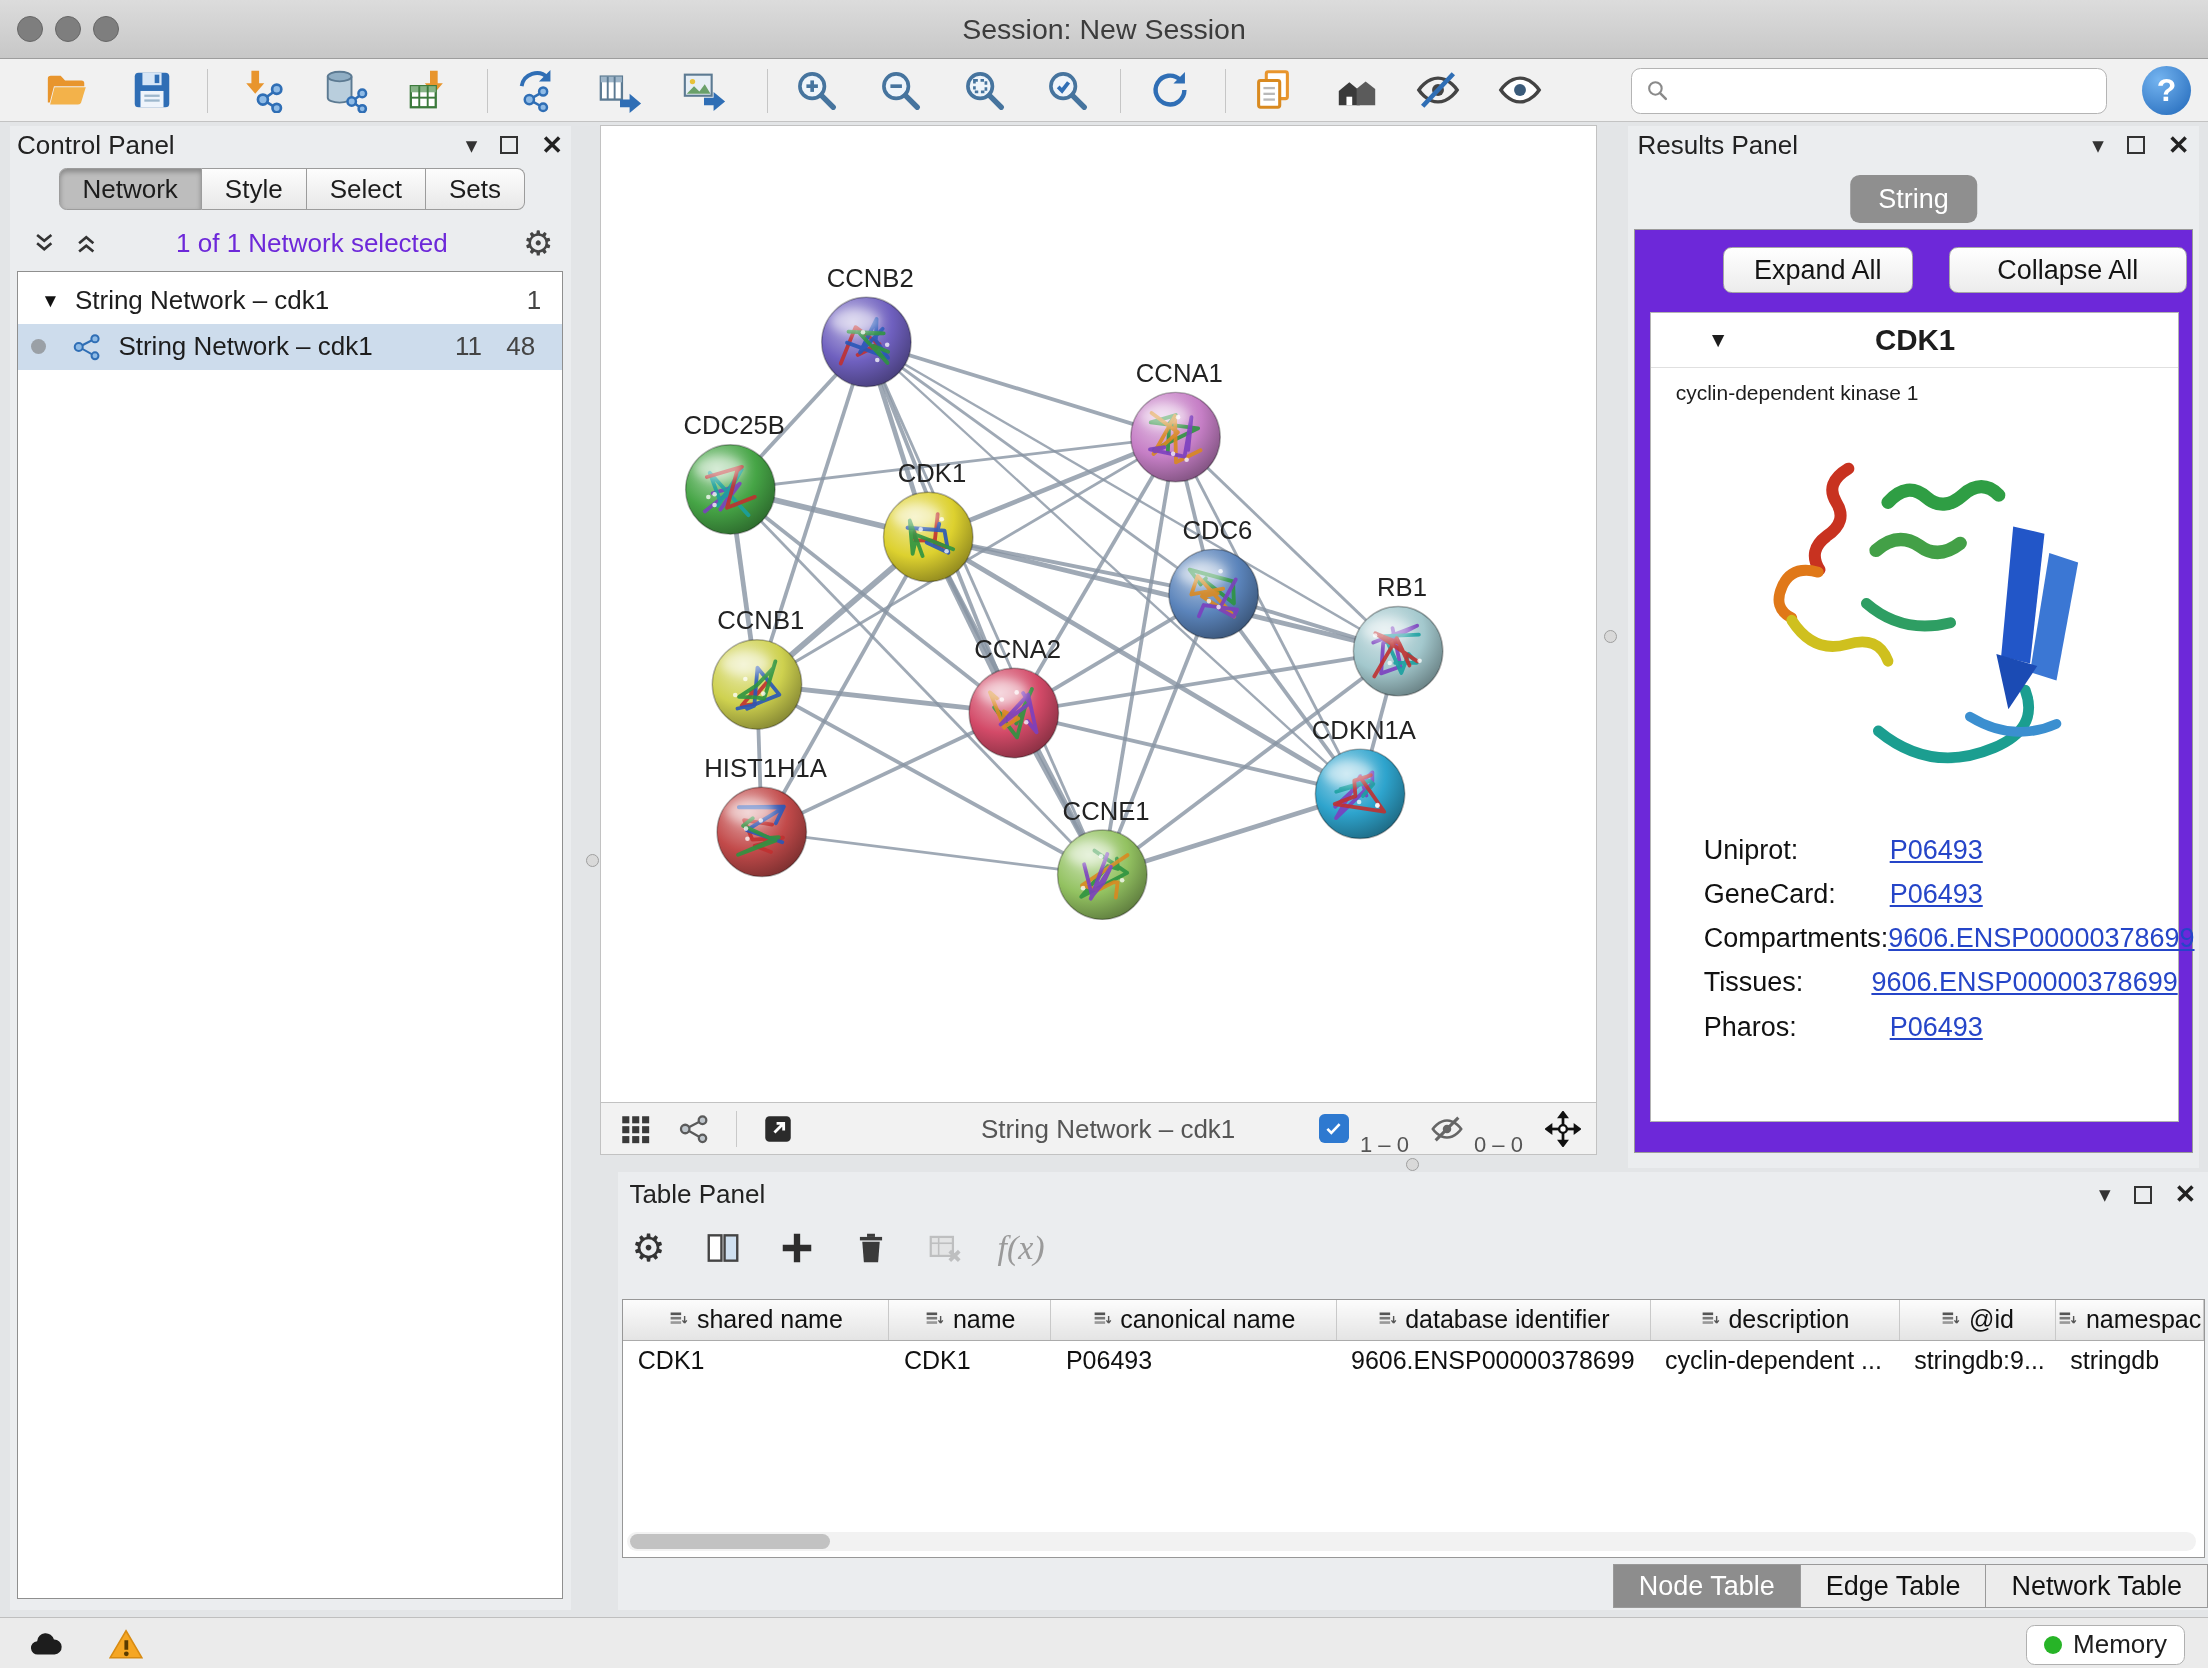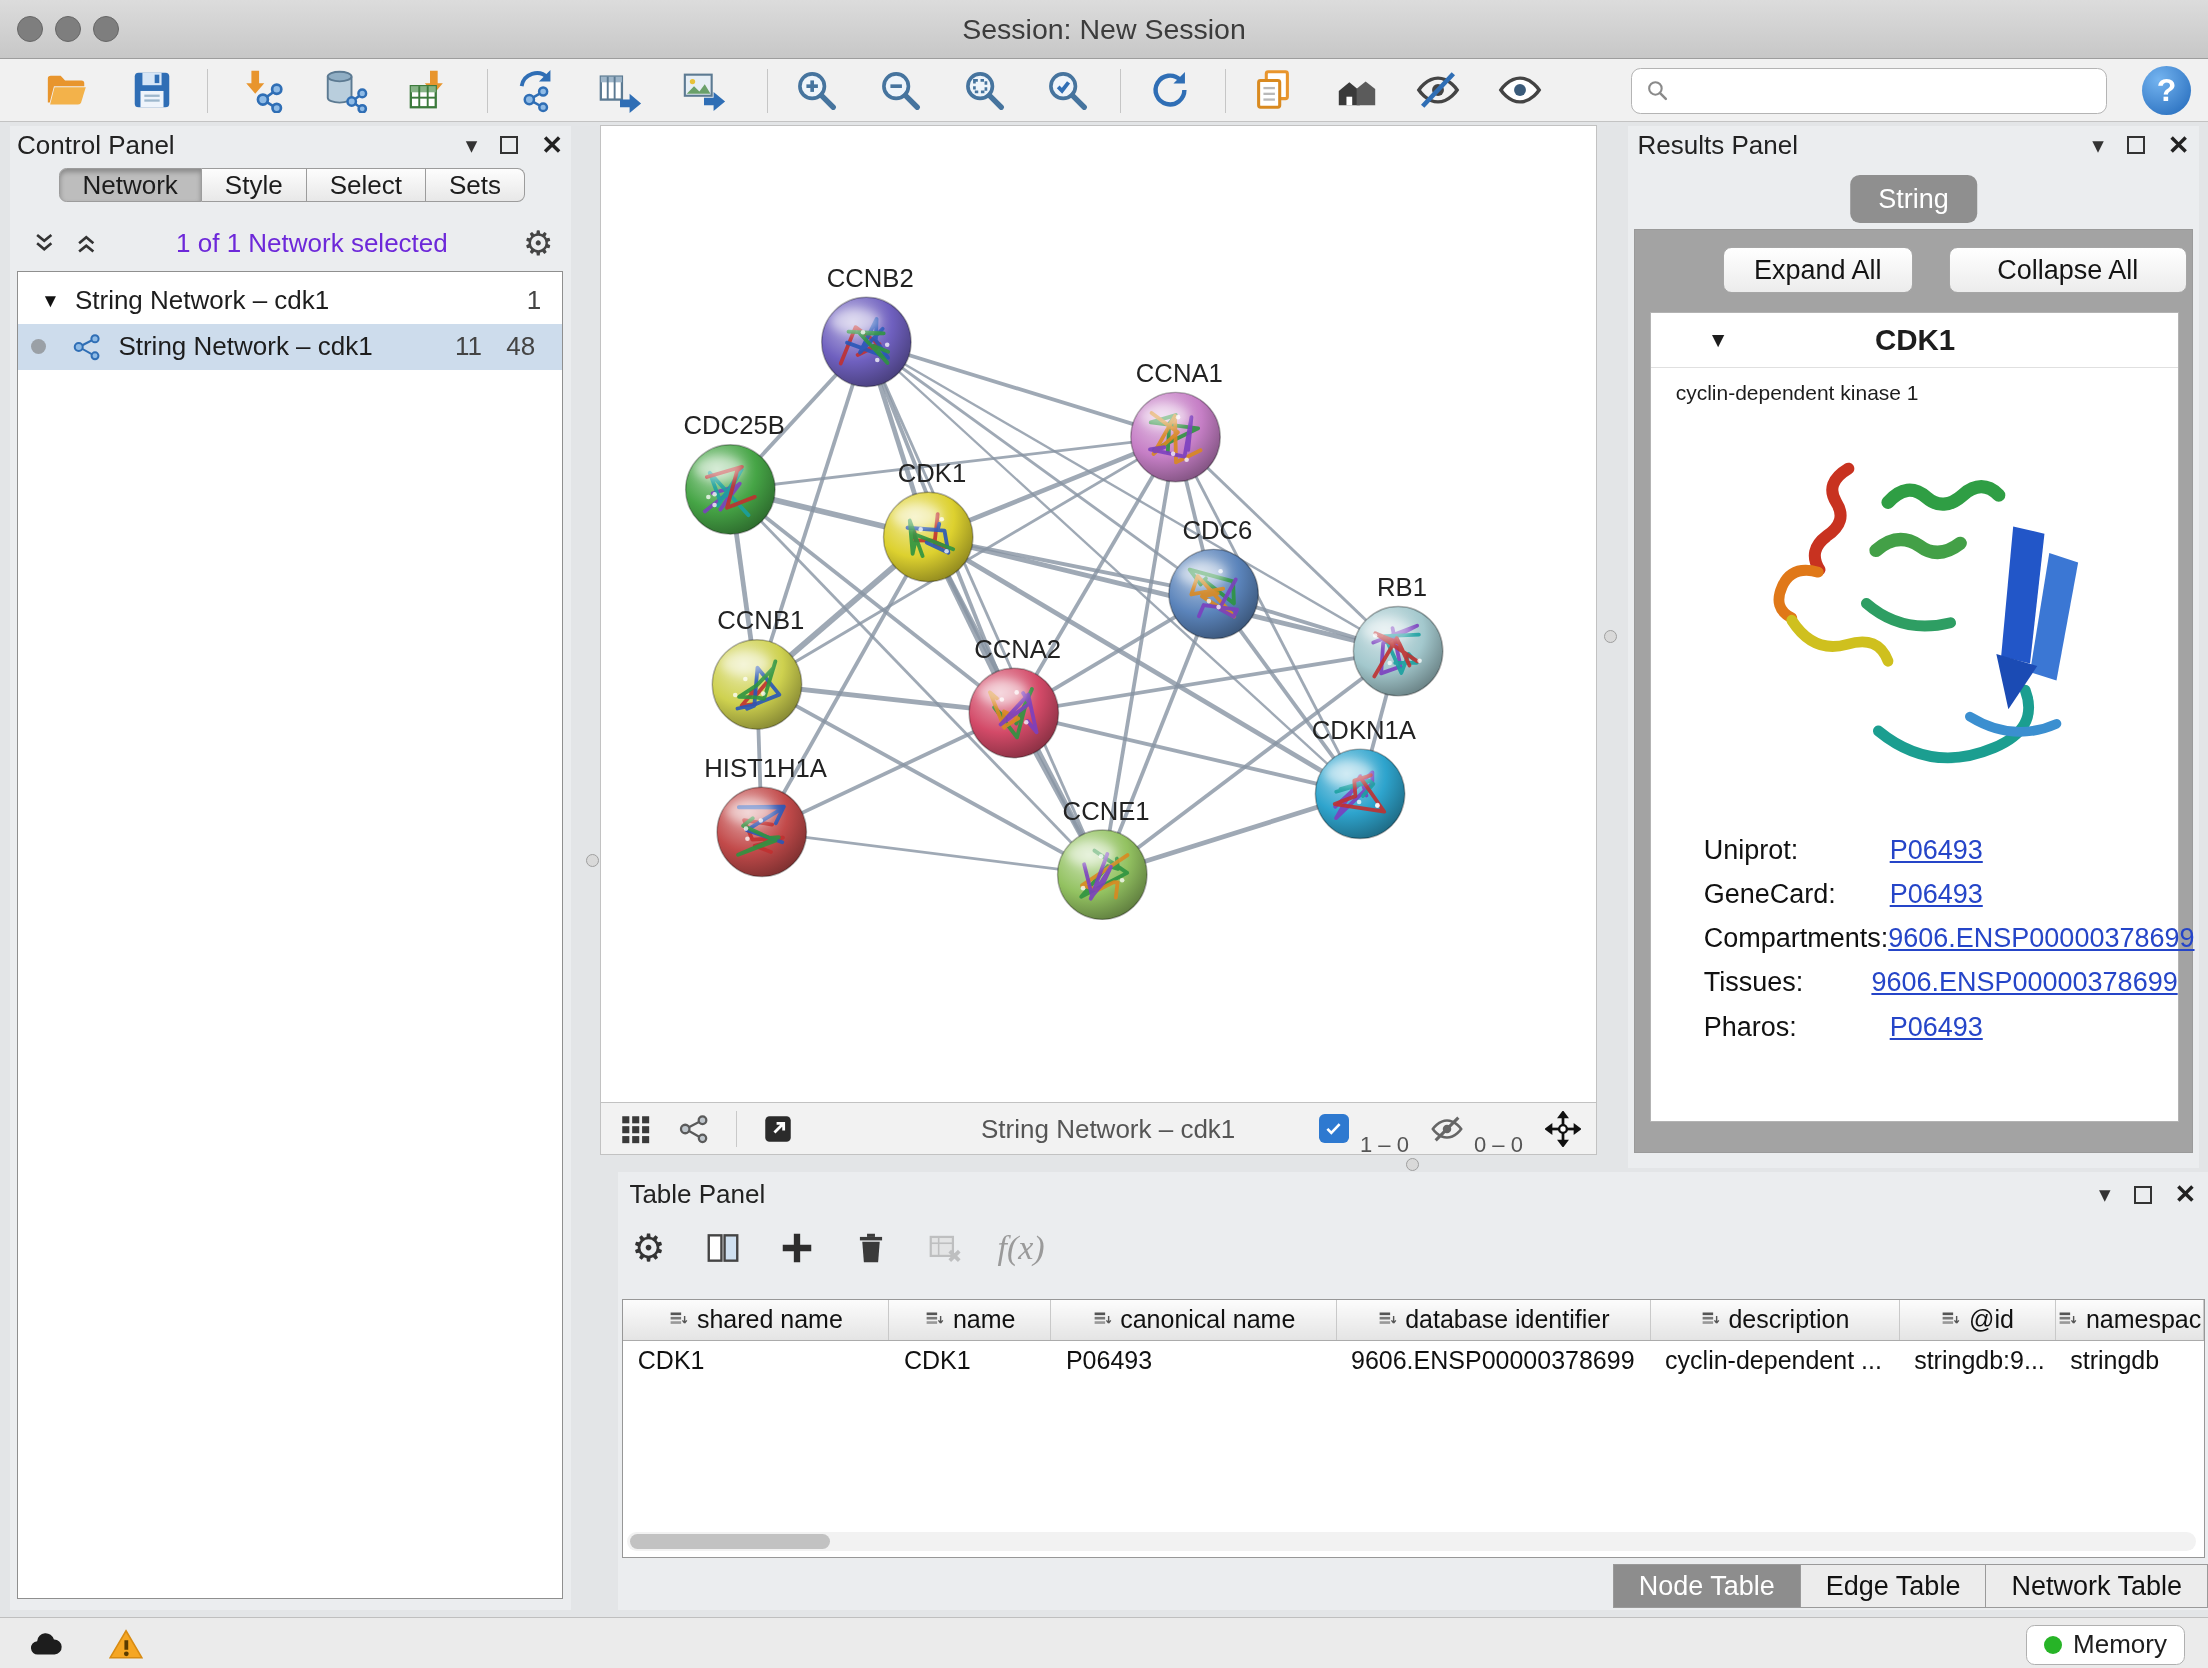--- a/index.html
+++ b/index.html
@@ -25,21 +25,21 @@
   .panel-title{font-size:26px;color:#222}
   .win-ctl{display:flex;align-items:center;gap:23px}
   .win-ctl .tri{font-size:23px;color:#333;cursor:pointer}
   .win-ctl .sq{width:18px;height:18px;border:2.4px solid #333;cursor:pointer}
   .win-ctl .x{font-size:26px;font-weight:bold;color:#222;cursor:pointer}
 
   
   #control-panel{position:absolute;left:9.5px;top:126px;width:561px;height:1484px;background:#ebedef}
   #cp-head{position:absolute;left:7.6px;top:0;width:546px;height:38px;display:flex;align-items:center;justify-content:space-between}
   #cp-tabs{position:absolute;left:49px;top:42px;display:flex}
-  .tabbtn{height:34px;padding:0 23px;border:1px solid #9c9c9c;border-left:none;background:linear-gradient(#fdfdfd,#e8e8e8);font-size:26px;display:flex;align-items:center;color:#1c1c1c;cursor:pointer}
+  .tabbtn{height:42px;padding:0 23px;border:1px solid #9c9c9c;border-left:none;background:linear-gradient(#fdfdfd,#e8e8e8);font-size:26px;display:flex;align-items:center;color:#1c1c1c;cursor:pointer}
   .tabbtn:first-child{border-left:1px solid #9c9c9c;border-radius:7.6px 0 0 7.6px}
   .tabbtn:last-child{border-radius:0 7.6px 7.6px 0}
   .tabbtn.active{background:#bdbdbd;box-shadow:inset 0 2.9px 4.8px rgba(0,0,0,.28)}
   #cp-toolrow{position:absolute;left:7.6px;top:95px;width:546px;height:44px;display:flex;align-items:center}
   #cp-toolrow .chev{margin-left:13.3px;cursor:pointer}
   #cp-status{flex:1;text-align:center;font-size:26px;color:#6d28d9}
   #cp-gear{font-size:34px;color:#444;margin-right:9.5px;cursor:pointer}
   #treebox{position:absolute;left:7.6px;top:145px;width:546px;height:1328px;background:#fff;border:1.9px solid #8f8f8f}
   .trow{height:46px;display:flex;align-items:center;font-size:26px;position:relative;cursor:pointer}
   .trow .caret{margin-left:23px;font-size:19px;color:#111}
@@ -53,21 +53,21 @@
   .bsep{position:absolute;top:7.6px;width:1px;height:36px;background:#c9c9c9}
   #net-title{position:absolute;left:380px;top:11.4px;font-size:26px;color:#555}
   .bbtxt{position:absolute;top:29px;font-size:22px;color:#555}
   #bb-check{position:absolute;left:718px;top:10.5px;width:29.5px;height:29.5px;border-radius:5.7px;background:#2e79d0;display:flex;align-items:center;justify-content:center;cursor:pointer}
   .nlabel{font-family:"Liberation Sans",sans-serif;font-size:27px;fill:#222}
 
   
   #results-panel{position:absolute;left:1628px;top:126px;width:571px;height:1042px;background:#ebedef}
   #rp-head{position:absolute;left:9.5px;top:0;width:552px;height:38px;display:flex;align-items:center;justify-content:space-between}
   #rp-tab{position:absolute;left:50%;transform:translateX(-50%);top:49px;background:#8f8f8f;color:#fff;font-size:27px;padding:8.6px 28.5px;border-radius:9.5px;cursor:pointer}
-  #rp-box{position:absolute;left:5.7px;top:103px;width:559px;height:924px;border:1px solid #9a9a9a;background:#a3a3a3}
+  #rp-box{position:absolute;left:5.7px;top:103px;width:559px;height:924px;border:1px solid #9a9a9a;background:#6d28d9}
   .rp-btn{position:absolute;top:17px;height:46px;border:1px solid #a6a6a6;border-radius:8.6px;background:linear-gradient(#ffffff,#ececec);font-size:27px;display:flex;align-items:center;justify-content:center;cursor:pointer;color:#141414}
   #rp-inner{position:absolute;left:15px;top:82px;width:529px;height:810px;background:#fff;border:1px solid #b3b3b3}
   #cdk1-row{height:55px;display:flex;align-items:center;border-bottom:1px solid #e0e0e0}
   #cdk1-caret{margin-left:57px;font-size:21px;cursor:pointer}
   #cdk1-name{flex:1;text-align:center;font-size:29.5px;font-weight:bold;margin-right:76px}
   #prot-desc{margin:13.3px 0 0 25px;font-size:21px}
   #protein-img{margin:17px auto 0 auto}
   #xlinks-title{margin:9.5px 0 0 28.5px;font-size:28.5px;font-weight:bold}
   .xrow{display:flex;margin:13.3px 0 0 53px;font-size:27px}
   .xrow .xl{width:186px;color:#111}

